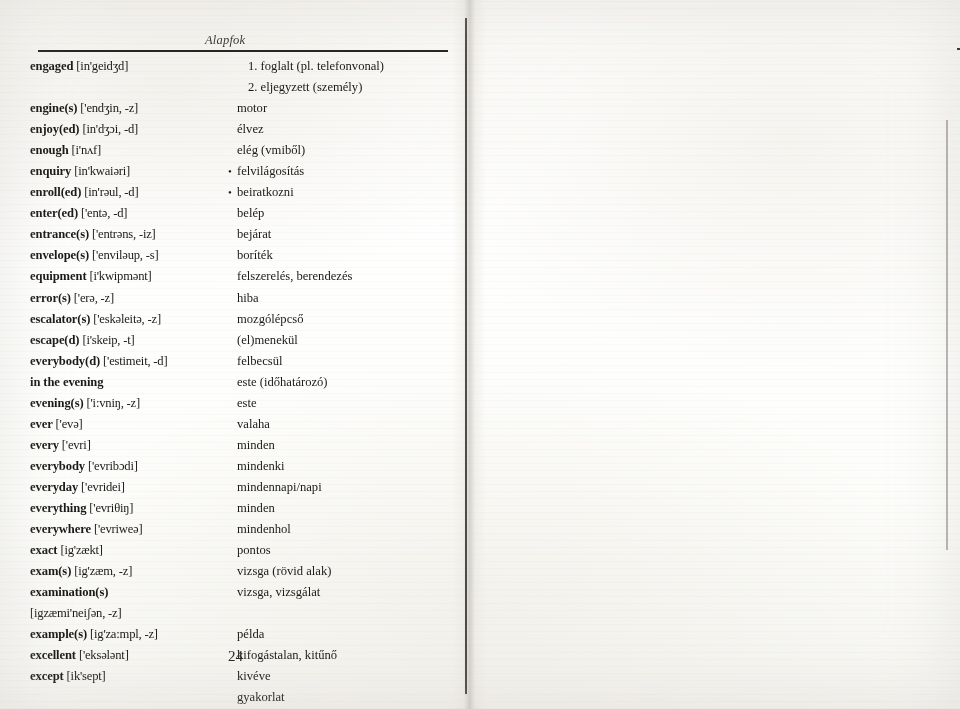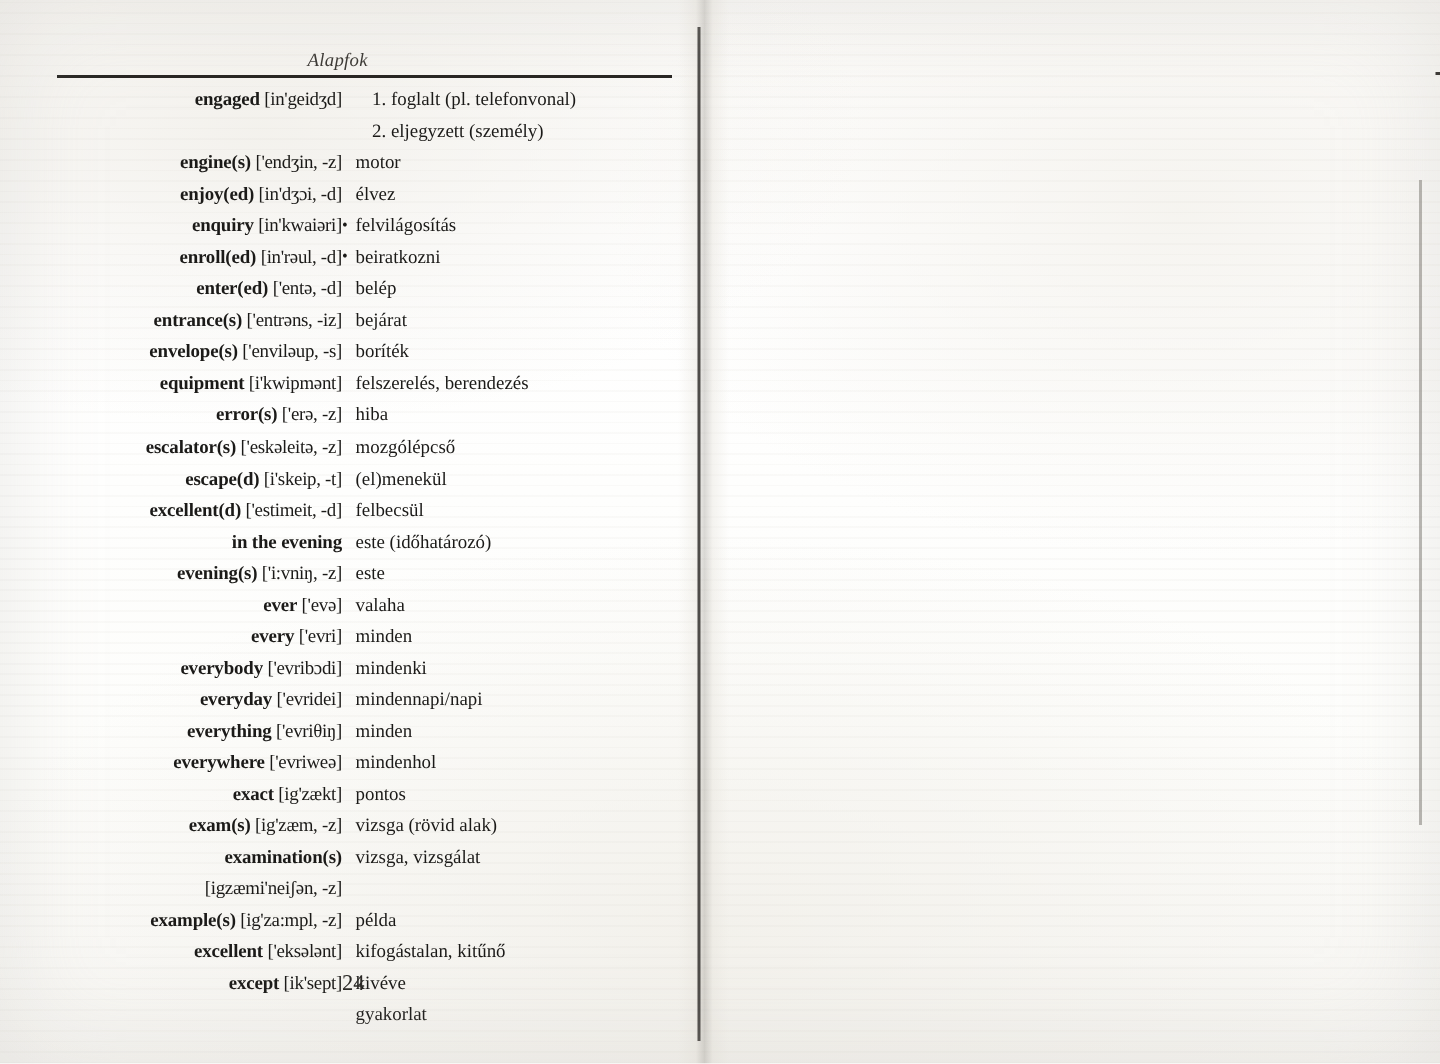--- a/index.html
+++ b/index.html
@@ -112,21 +112,21 @@
   .row {
     display: flex;
     align-items: flex-start;
     min-height: 21.05px;
   }
 
   .hw {
     flex: 0 0 auto;
     white-space: nowrap;
   }
-  #entries-left  .hw { width: 198px; text-align: right; }
+  #entries-left  .hw { width: 198px; }
 
   .word {
     font-weight: bold;
     letter-spacing: -0.1px;
   }
   .ipa {
     font-weight: normal;
     letter-spacing: -0.2px;
   }
 
@@ -198,20 +198,27 @@
         </div>
       </div>
       <div class="row">
         <div class="hw"><span class="word">enjoy(ed)</span><span class="ipa"> [in'dʒɔi, -d]</span></div>
         <div class="tr-wrap">
           <span class="bullet"></span>
           <span class="tr">élvez</span>
         </div>
       </div>
       <div class="row">
+        <div class="hw"><span class="word">enough</span><span class="ipa"> [i'nʌf]</span></div>
+        <div class="tr-wrap">
+          <span class="bullet"></span>
+          <span class="tr">elég (vmiből)</span>
+        </div>
+      </div>
+      <div class="row">
         <div class="hw"><span class="word">enquiry</span><span class="ipa"> [in'kwaiəri]</span></div>
         <div class="tr-wrap">
           <span class="bullet">•</span>
           <span class="tr">felvilágosítás</span>
         </div>
       </div>
       <div class="row">
         <div class="hw"><span class="word">enroll(ed)</span><span class="ipa"> [in'rəul, -d]</span></div>
         <div class="tr-wrap">
           <span class="bullet">•</span>
@@ -261,21 +268,21 @@
         </div>
       </div>
       <div class="row">
         <div class="hw"><span class="word">escape(d)</span><span class="ipa"> [i'skeip, -t]</span></div>
         <div class="tr-wrap">
           <span class="bullet"></span>
           <span class="tr">(el)menekül</span>
         </div>
       </div>
       <div class="row">
-        <div class="hw"><span class="word">excellent(d)</span><span class="ipa"> ['estimeit, -d]</span></div>
+        <div class="hw"><span class="word">everybody(d)</span><span class="ipa"> ['estimeit, -d]</span></div>
         <div class="tr-wrap">
           <span class="bullet"></span>
           <span class="tr">felbecsül</span>
         </div>
       </div>
       <div class="row">
         <div class="hw"><span class="word">in the evening</span></div>
         <div class="tr-wrap">
           <span class="bullet"></span>
           <span class="tr">este (időhatározó)</span>

